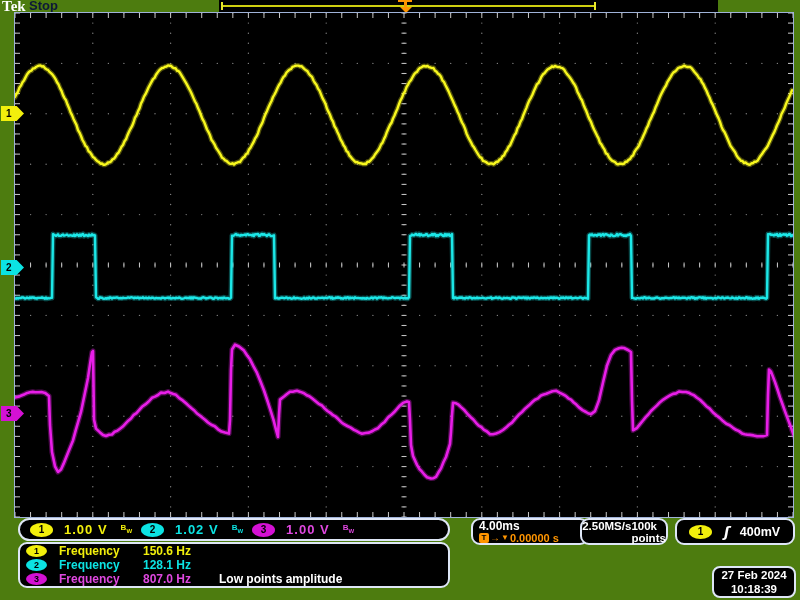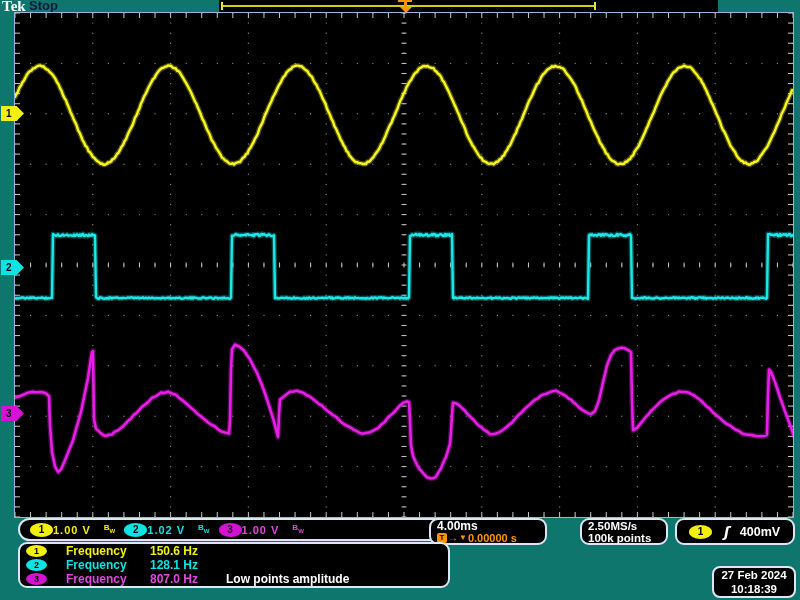--- a/index.html
+++ b/index.html
@@ -1,16 +1,16 @@
 <!DOCTYPE html>
 <html><head>
 <meta charset="utf-8">
 <style>
   html,body{margin:0;padding:0;background:#222;}
-  #scope{position:relative;width:800px;height:600px;background:#0f766e;overflow:hidden;
+  #scope{position:relative;width:800px;height:600px;background:#4d7c0f;overflow:hidden;
          font-family:"Liberation Sans",sans-serif;-webkit-font-smoothing:antialiased;}
   .abs{position:absolute;}
 
   
   .tek-logo{left:2px;top:-2px;font-family:"Liberation Serif",serif;font-weight:bold;
             font-size:15px;color:#ffffff;letter-spacing:0px;}
   .acq-status{left:29px;top:-2px;font-size:13px;font-weight:bold;color:#0d1838;}
   .wavebar{left:219px;top:0;width:499px;height:13px;background:#000;}
   .waveline{position:absolute;left:3px;top:5px;width:373px;height:2px;background:#cfcf10;}
   .wbracket{position:absolute;top:2px;width:2px;height:8px;background:#e8e82a;}
@@ -39,50 +39,50 @@
   .cm2{top:260px;background:#0ce3e3;}
   .cm3{top:406px;background:#d411d4;}
 
   
   .rbox{background:#000;border:2px solid #dee6f6;box-sizing:border-box;}
   .ch-readout{left:18px;top:518px;width:432px;height:23px;border-radius:12px;
               display:flex;align-items:center;padding:0 10px;}
   .badge{min-width:23px;height:14px;border-radius:50%;color:#000;font-weight:bold;font-size:10px;
          display:flex;align-items:center;justify-content:center;}
   .b1{background:#f2ef0c;} .b2{background:#0ce3e3;} .b3{background:#d411d4;}
-  .scaletxt{font-size:11px;font-weight:bold;letter-spacing:1px;}
+  .scaletxt{font-size:13px;font-weight:bold;letter-spacing:1px;margin-left:11px;}
   .t1{color:#f2ef0c;} .t2{color:#0ce3e3;} .t3{color:#e048e0;}
   .bw{font-size:8px;font-weight:bold;margin-left:13px;margin-right:9px;line-height:8px;}
   .bw sub{font-size:6px;}
 
-  .hbox{left:429px;top:518px;width:118px;height:27px;border-radius:9px;
+  .hbox{left:471px;top:518px;width:118px;height:27px;border-radius:9px;
         display:flex;flex-direction:column;justify-content:center;padding:0 6px;}
   .hscale{color:#fff;font-weight:bold;font-size:12px;line-height:12px;}
   .hdelay{display:flex;align-items:center;color:#ff9500;font-weight:bold;font-size:11px;line-height:12px;}
   .tbox{width:10px;height:10px;background:#ff9500;border-radius:2px;color:#000;
         font-size:8px;font-weight:bold;line-height:10px;text-align:center;margin-right:1px;}
   .harrow{font-size:10px;line-height:10px;}
   .htri{font-size:8px;line-height:10px;margin:0 1px;}
 
   .srate{left:580px;top:518px;width:88px;height:27px;border-radius:9px;
-         display:flex;flex-direction:column;justify-content:center;padding:0 6px;
+         display:flex;flex-direction:row;justify-content:center;padding:0 6px;
          color:#fff;font-weight:bold;font-size:11.5px;line-height:12px;}
 
   .trigbox{left:675px;top:518px;width:120px;height:27px;border-radius:9px;
            display:flex;align-items:center;padding:0 12px;}
   .slope{color:#fff;font-family:"DejaVu Sans",sans-serif;font-weight:bold;font-style:italic;
          font-size:14px;margin:0 10px 0 12px;line-height:14px;}
   .triglvl{color:#fff;font-weight:bold;font-size:12.5px;}
 
   .measure{left:18px;top:542px;width:432px;height:46px;border-radius:9px;
            display:flex;flex-direction:column;justify-content:center;padding:2px 6px;}
   .mrow{display:flex;align-items:center;height:14px;}
   .mbadge{min-width:21px;height:12px;border-radius:50%;color:#000;font-weight:bold;font-size:9px;
           display:flex;align-items:center;justify-content:center;}
-  .mname{font-size:12px;font-weight:bold;margin-left:7px;width:84px;padding-left:12px;}
+  .mname{font-size:12px;font-weight:bold;width:84px;padding-left:12px;}
   .mval{font-size:12px;font-weight:bold;width:76px;}
   .mnote{font-size:12px;font-weight:bold;color:#ffffff;}
 
   .datetime{left:712px;top:566px;width:84px;height:32px;border-radius:8px;
             color:#fff;font-weight:bold;font-size:11.5px;text-align:center;line-height:14px;
             display:flex;flex-direction:column;justify-content:center;}
 </style>
 </head>
 <body>
 

